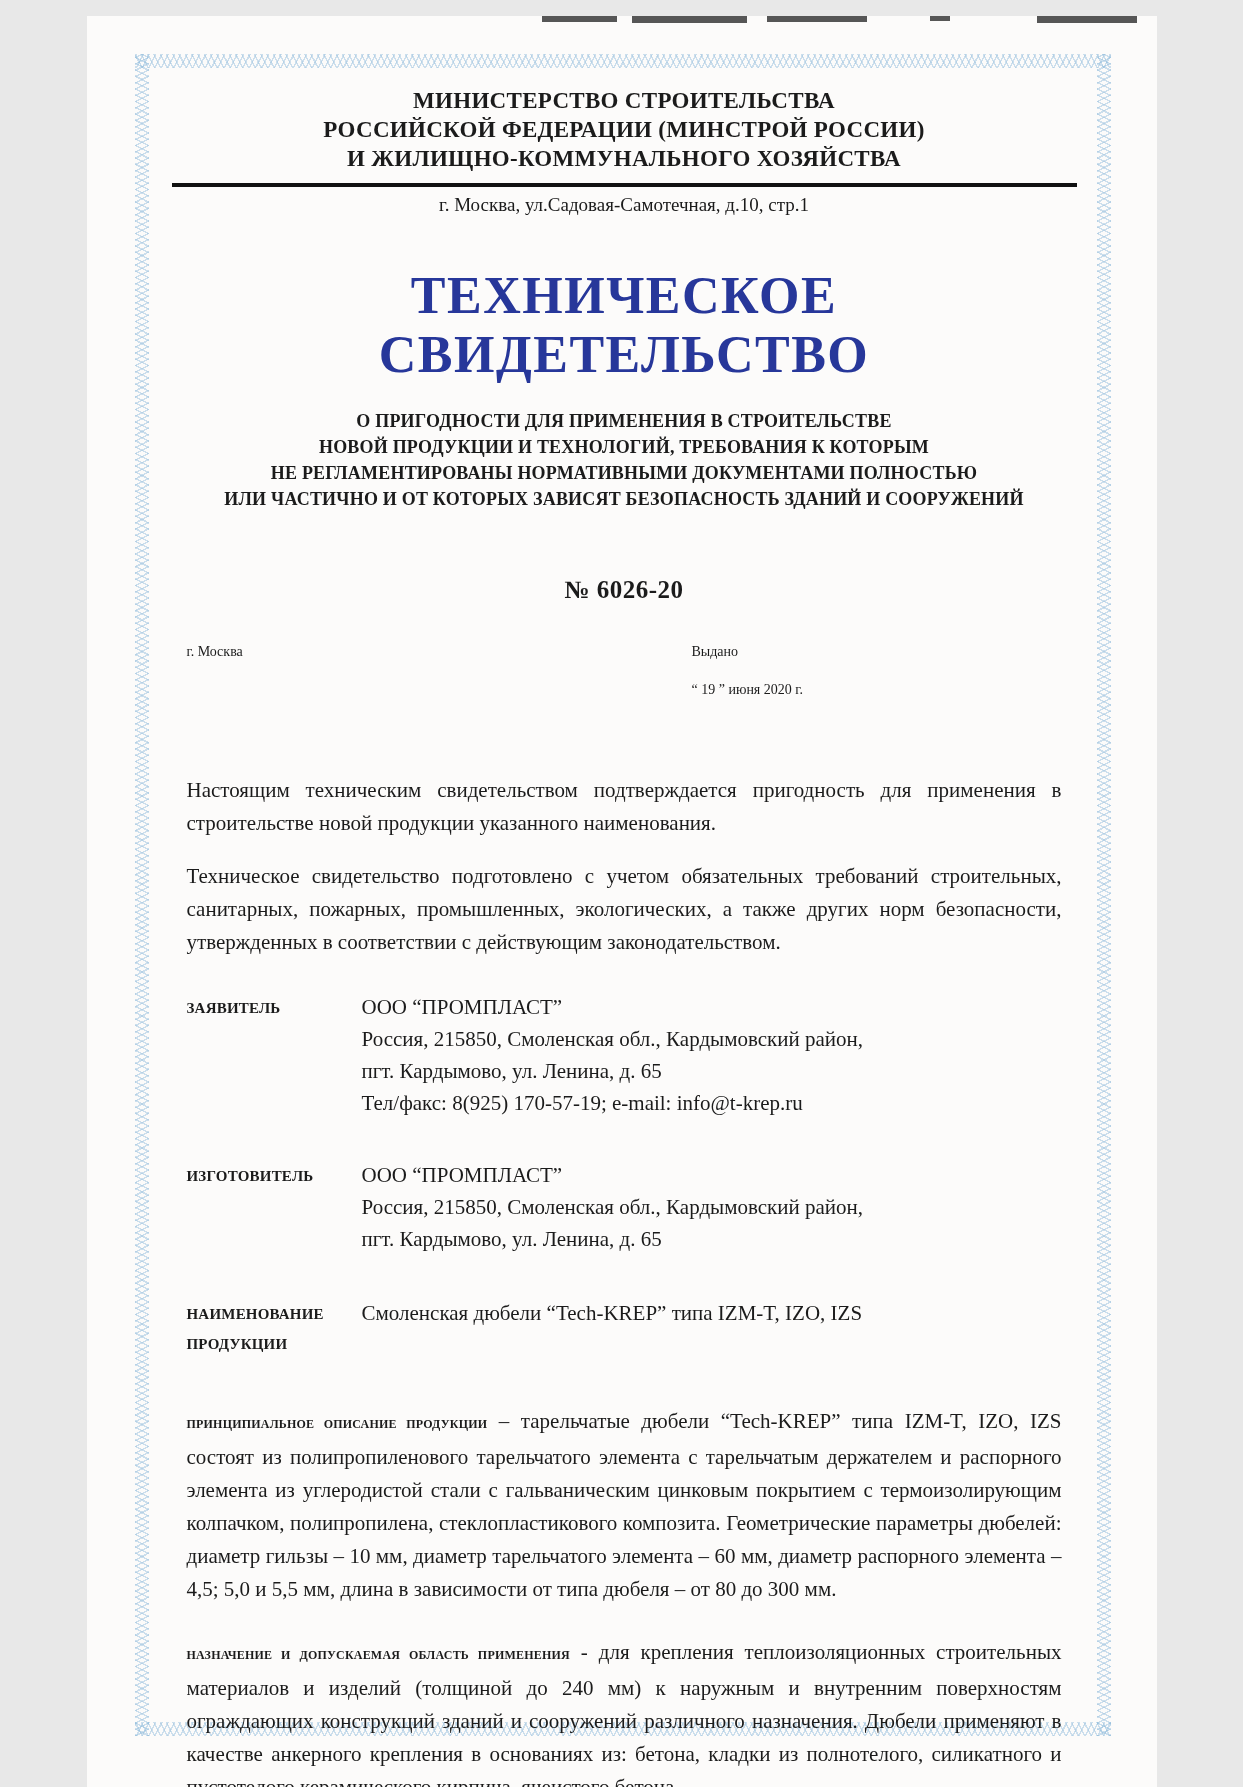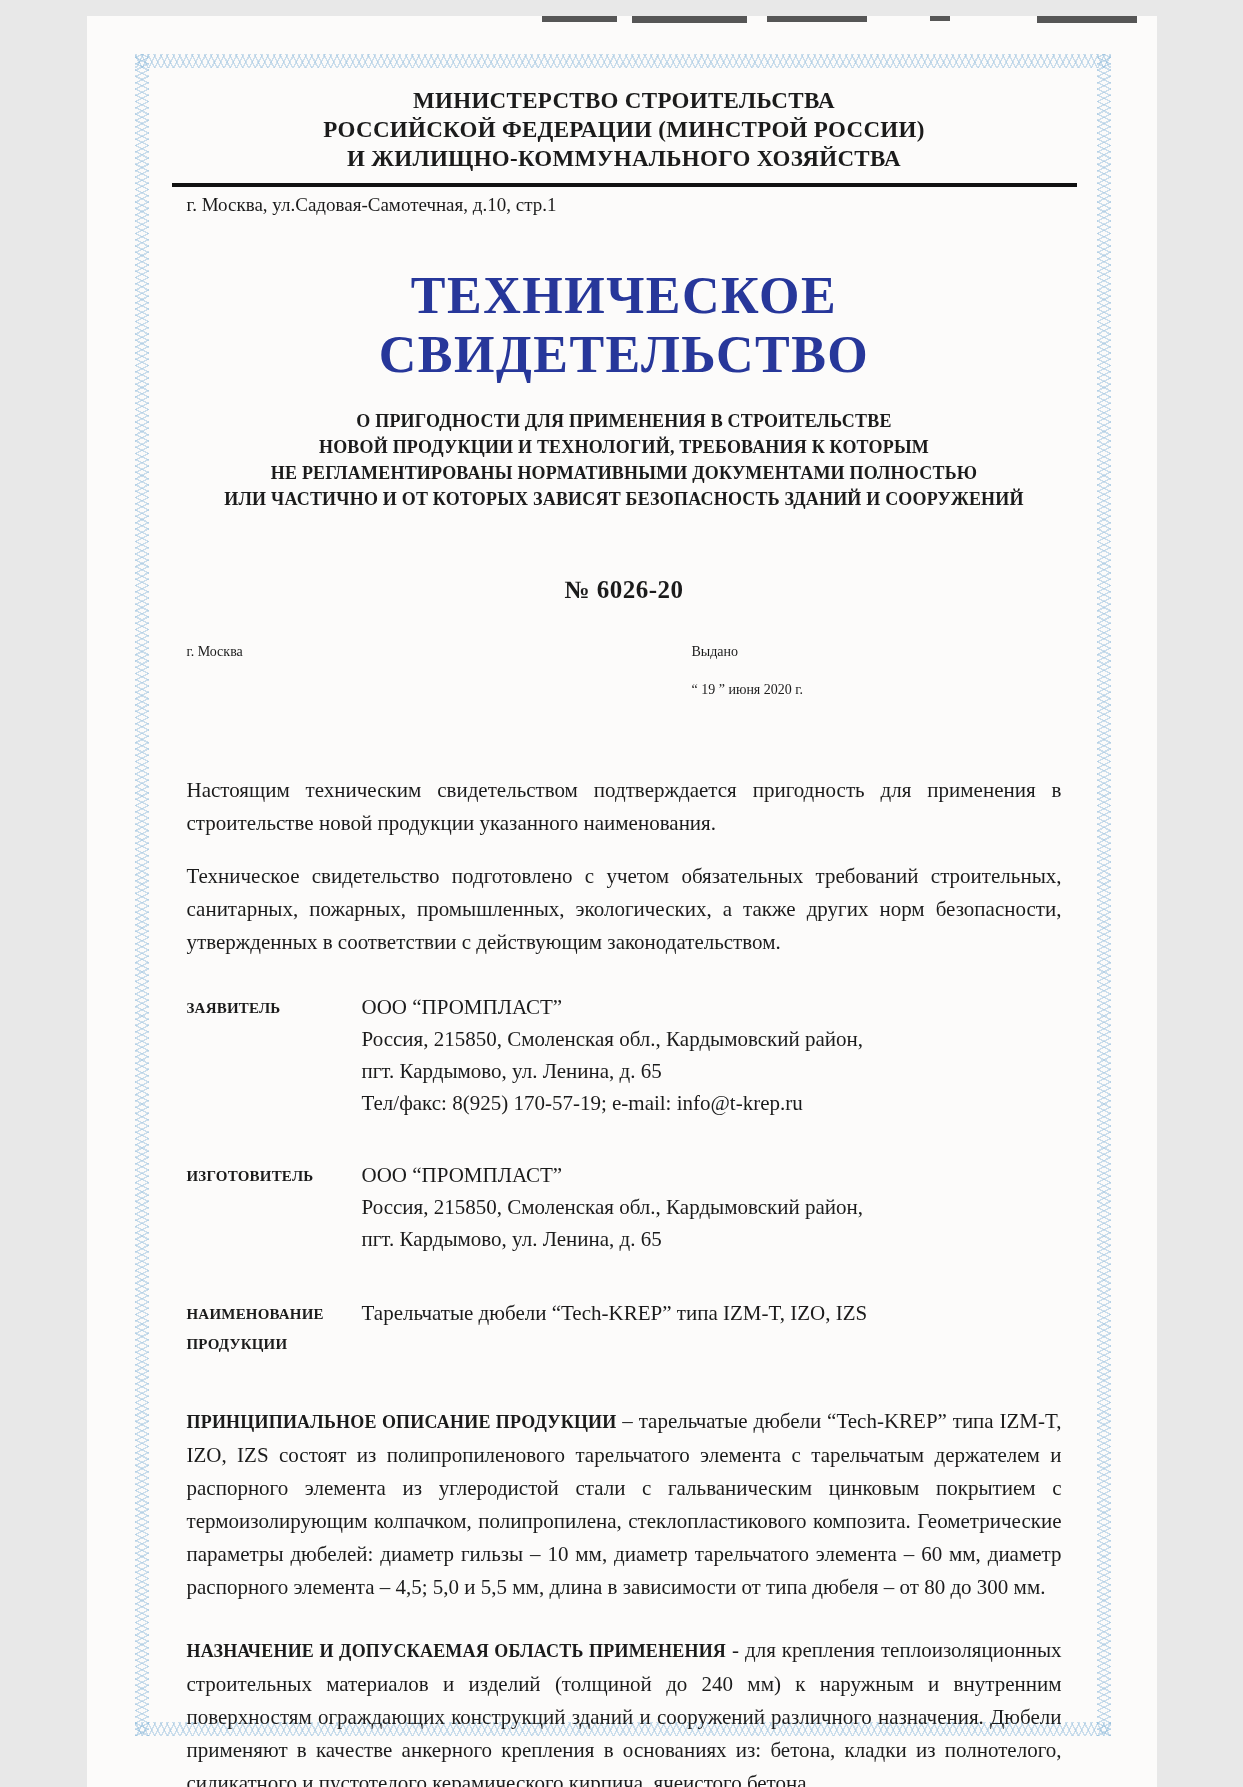--- a/index.html
+++ b/index.html
@@ -44,40 +44,40 @@
   .bottom-edge {
     position:absolute; left:0; right:0; bottom:0; height:8px;
     background: linear-gradient(90deg,#a39d92,#6e6a63 30%,#8f8a82 55%,#7c776f);
   }
 
   .content { position:absolute; left:100px; right:95px; top:0; }
 
   .ministry { margin-top:70px; text-align:center; font-weight:bold;
               font-size:23px; line-height:29px; letter-spacing:.3px; }
   .rule { height:4px; background:#111; margin:10px -15px 0 -15px; }
-  .address { margin-top:7px; text-align:left; font-size:19px; }
+  .address { margin-top:7px; text-align:center; font-size:19px; }
 
   .doc-title { margin-top:50px; text-align:center; font-weight:bold;
                font-size:52px; letter-spacing:1.5px; }
 
   .subtitle { margin-top:24px; text-align:center; font-weight:bold;
               font-size:18px; line-height:26px; letter-spacing:.2px; }
 
   .doc-number { margin-top:64px; text-align:center; font-weight:bold;
                 font-size:25px; letter-spacing:.5px; }
 
   .issue-row { margin-top:40px; display:flex; justify-content:space-between;
                font-size:14px; }
   .issue-right { width:370px; }
   .issue-date { margin-top:22px; }
 
   .para { margin-top:20px; font-size:21px; line-height:33px; text-align:justify; }
   .para.first { margin-top:76px; }
 
-  .lead { font-weight:bold; font-size:18px; letter-spacing:.2px; }
+  .lead { font-weight:bold; font-size:12px; letter-spacing:.2px; }
 
   .field { display:flex; font-size:21px; line-height:32px; }
   .field-label { flex:0 0 175px; font-weight:bold; font-size:15px;
                  line-height:30px; padding-top:2px; letter-spacing:.2px; }
   .field-value { flex:1; }
   .f-zayavitel    { margin-top:32px; }
   .f-izgotovitel  { margin-top:40px; }
   .f-naimenovanie { margin-top:42px; }
 
   .desc    { margin-top:46px; }
@@ -147,21 +147,21 @@
       <div class="field-value">
         <div>ООО “ПРОМПЛАСТ”</div>
         <div>Россия, 215850, Смоленская обл., Кардымовский район,</div>
         <div>пгт. Кардымово, ул. Ленина, д. 65</div>
       </div>
     </div>
 
     <div class="field f-naimenovanie">
       <div class="field-label">НАИМЕНОВАНИЕ ПРОДУКЦИИ</div>
       <div class="field-value">
-        <div>Тарельчатые дюбели “Tech-KREP” типа IZM-T, IZO, IZS</div>
+        <div>Смоленская дюбели “Tech-KREP” типа IZM-T, IZO, IZS</div>
       </div>
     </div>
 
     <div class="para desc">
       <span class="lead">ПРИНЦИПИАЛЬНОЕ ОПИСАНИЕ ПРОДУКЦИИ</span><span> – тарельчатые дюбели “Tech-KREP” типа IZM-T, IZO, IZS состоят из полипропиленового тарельчатого элемента с тарельчатым держателем и распорного элемента из углеродистой стали с гальваническим цинковым покрытием с термоизолирующим колпачком, полипропилена, стеклопластикового композита. Геометрические параметры дюбелей: диаметр гильзы – 10 мм, диаметр тарельчатого элемента – 60 мм, диаметр распорного элемента – 4,5; 5,0 и 5,5 мм, длина в зависимости от типа дюбеля – от 80 до 300 мм.</span>
     </div>
 
     <div class="para purpose">
       <span class="lead">НАЗНАЧЕНИЕ И ДОПУСКАЕМАЯ ОБЛАСТЬ ПРИМЕНЕНИЯ</span><span> - для крепления теплоизоляционных строительных материалов и изделий (толщиной до 240 мм) к наружным и внутренним поверхностям ограждающих конструкций зданий и сооружений различного назначения. Дюбели применяют в качестве анкерного крепления в основаниях из: бетона, кладки из полнотелого, силикатного и пустотелого керамического кирпича, ячеистого бетона.</span>
     </div>

